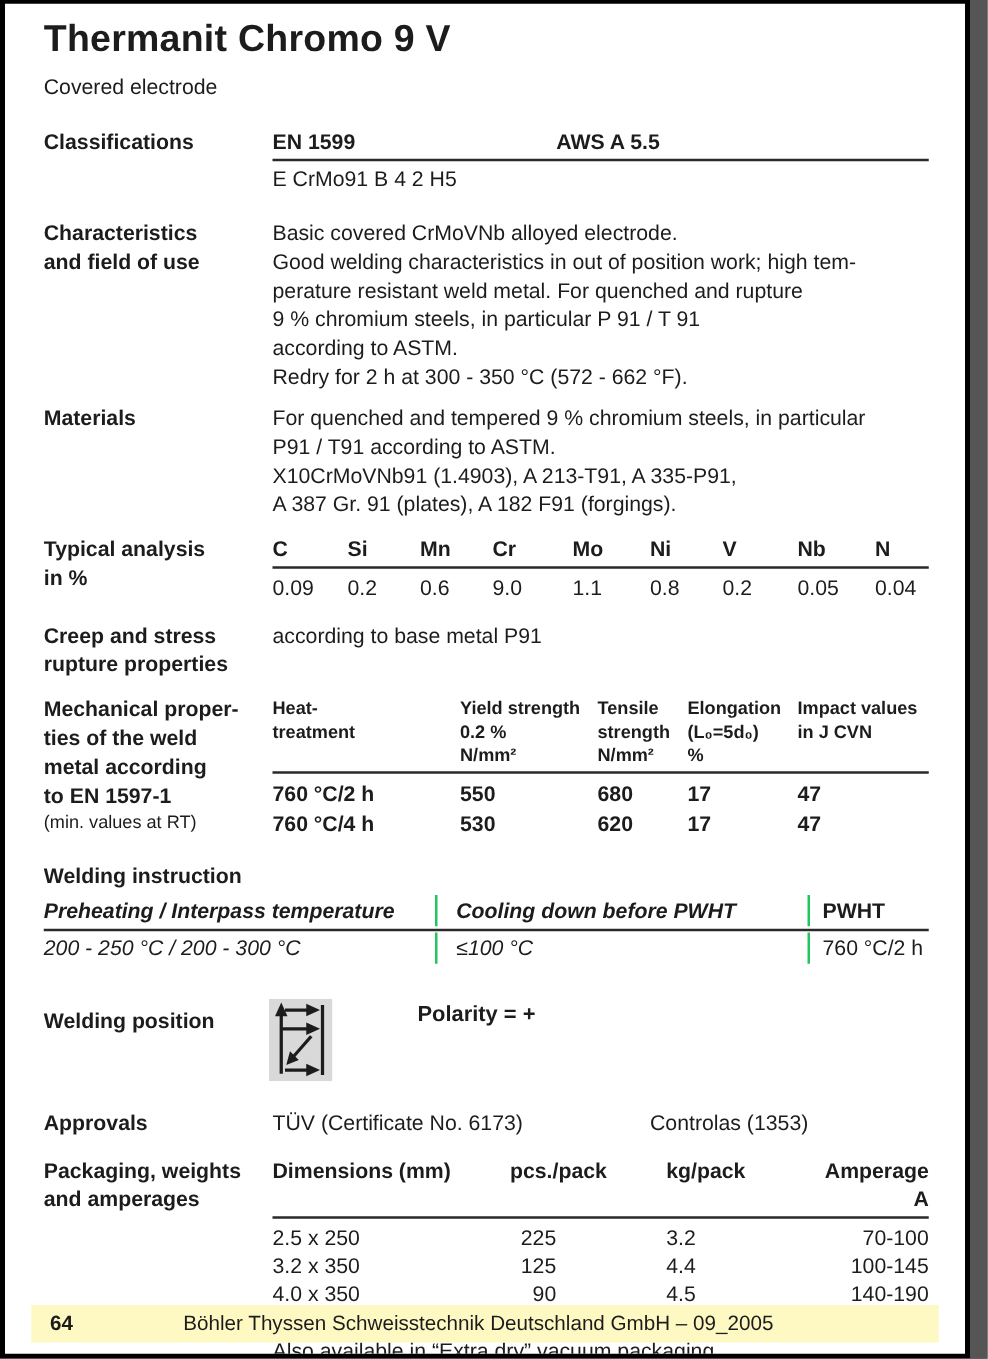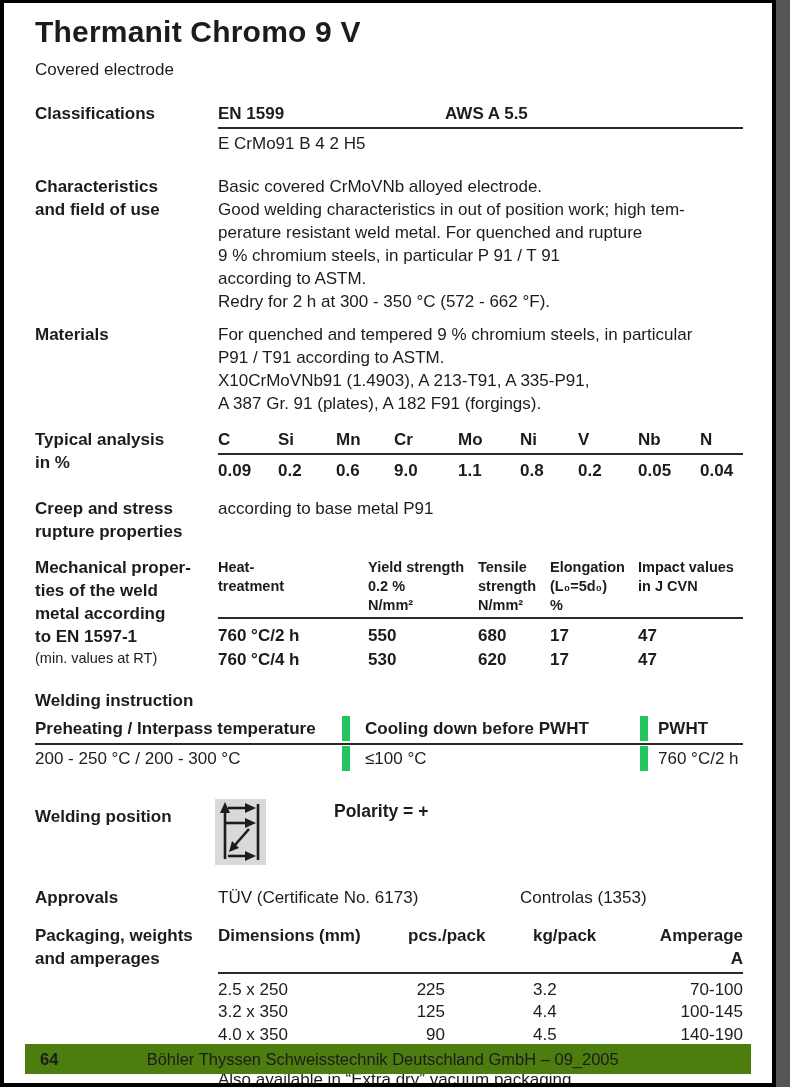--- a/index.html
+++ b/index.html
@@ -29,40 +29,40 @@
   .sec-classifications { margin-top: 21px; }
   .cls-cols { display: grid; grid-template-columns: 227px 1fr; font-size: 17px; line-height: 23px; }
   .cls-vals { margin-top: 3px; }
 
   .sec-characteristics { margin-top: 20px; }
   .sec-materials { margin-top: 10px; }
 
   
   .sec-analysis { margin-top: 13px; }
   .ta-grid { display: grid; grid-template-columns: 60px 58px 58px 64px 62px 58px 60px 62px 1fr; font-size: 17px; line-height: 23px; }
-  .ta-vals { margin-top: 4px; font-weight: bold; }
+  .ta-vals { margin-top: 4px; }
 
   .sec-creep { margin-top: 15px; }
 
   
   .sec-mech { margin-top: 13px; }
   .mech-grid { display: grid; grid-template-columns: 150px 110px 72px 88px 1fr; font-weight: bold; }
   .mech-head { font-size: 14.5px; line-height: 19px; white-space: pre-line; padding-top: 2px; }
   .mech-row { font-size: 17px; line-height: 24px; }
   .mech-rows { margin-top: 5px; }
 
   
   .sec-weldinstr { margin-top: 17px; }
   .wi-heading { font-size: 17px; font-weight: bold; line-height: 23px; }
   .wi-grid { display: grid; grid-template-columns: 315px 298px 1fr; font-size: 17px; line-height: 25px; }
   .wi-grid.head { margin-top: 4px; font-weight: bold; }
   .wi-cell { padding-right: 6px; }
   .wi-cell.c2 { padding-left: 15px; }
   .wi-cell.c3 { padding-left: 10px; padding-right: 0; }
-  .wi-sep { border-right: 8px solid #22c55e; }
+  .wi-sep { border-right: 2px solid #22c55e; font-style: italic; }
   .wi-vals { margin-top: 1px; }
 
   
   .sec-weldpos { margin-top: 28px; }
   .wp-right { display: flex; align-items: flex-start; }
   .wp-icon-box { margin-left: -3px; }
   .wp-polarity { font-size: 17.5px; font-weight: bold; margin-left: 68px; margin-top: 2px; }
   .label-pad { padding-top: 6px; }
 
   
@@ -75,21 +75,21 @@
   .pk-grid.rows-line { line-height: 22.4px; }
   .pk-head-c4 { text-align: right; }
   .pk-c2 { text-align: right; padding-right: 88px; }
   .pk-c4 { text-align: right; }
   .pk-vals { margin-top: 5px; }
   .pk-note { font-size: 17px; line-height: 22px; }
 
   
   .footer {
     position: absolute; left: 21px; right: 21px; bottom: 9px;
-    height: 30px; background: #4d7c0f;
+    height: 30px; background: #fef9c3;
     display: flex; align-items: center;
     font-size: 16.5px;
   }
   .footer .page-num { font-weight: bold; margin-left: 15px; }
   .footer .footer-text { flex: 1; text-align: center; }
 </style>
 </head>
 <body>
 
 <div class="page">

